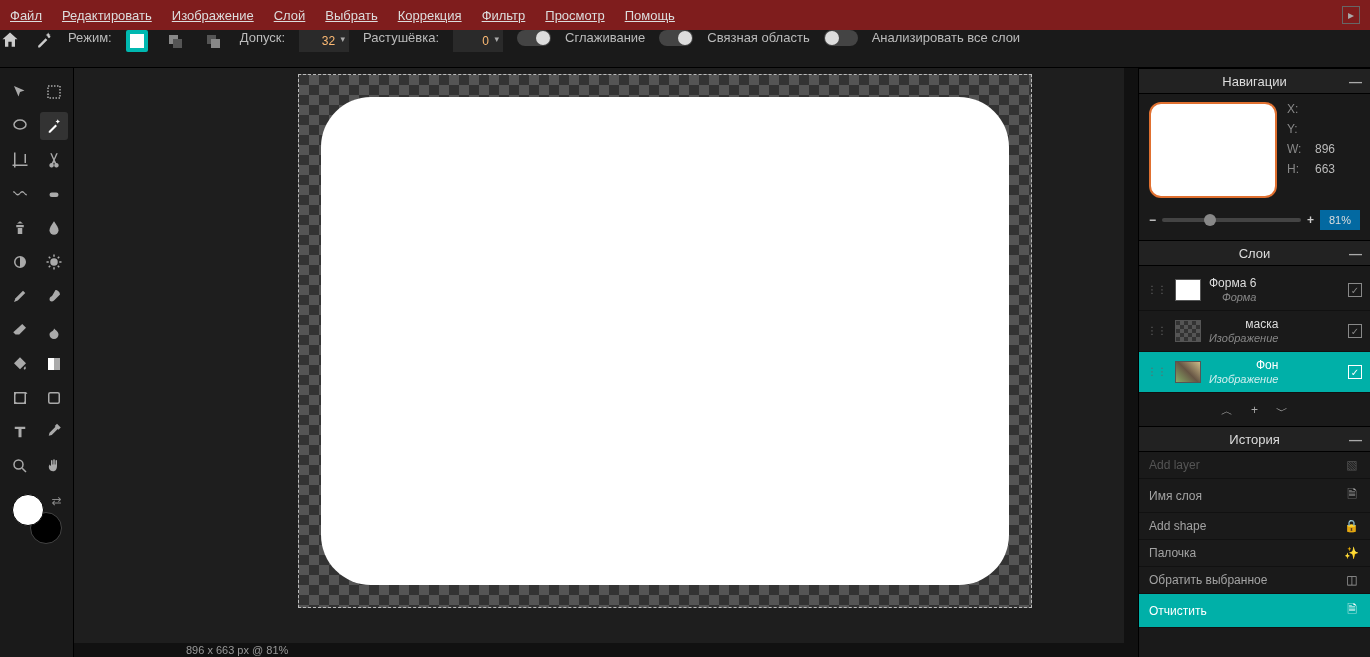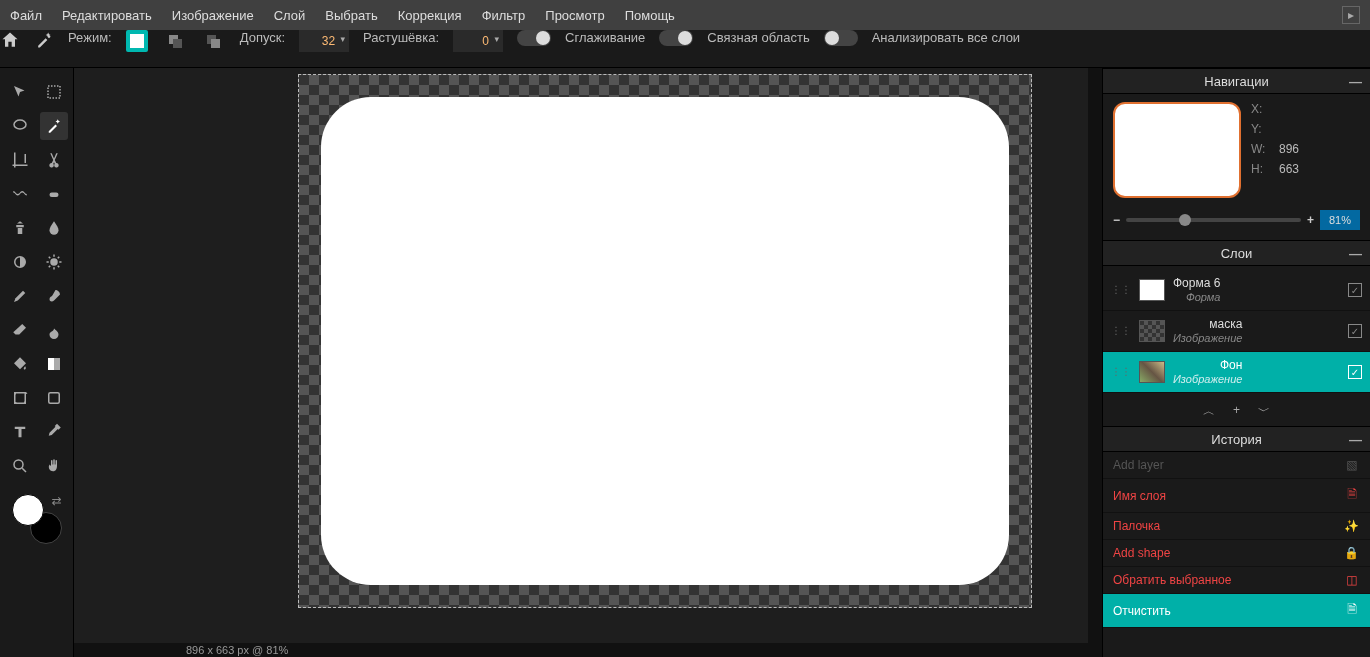--- a/index.html
+++ b/index.html
@@ -1,20 +1,20 @@
 <!DOCTYPE html>
 <html><head>
 <meta charset="utf-8">
 <style>
 * { margin:0; padding:0; box-sizing:border-box; font-family:Arial,Helvetica,sans-serif; }
 html,body { width:1370px; height:657px; overflow:hidden; background:#0f4f4f; }
 .app { width:1370px; height:657px; display:flex; flex-direction:column; background:#1a1a1a; }
 
 
-.menubar { height:30px; background:#404040; display:flex; align-items:center; padding:0 10px; color:#ddd; font-size:13px; gap:20px; position:relative; }
+.menubar { height:30px; background:#7f1d1d; display:flex; align-items:center; padding:0 10px; color:#ddd; font-size:13px; gap:20px; position:relative;text-decoration:underline; }
 .menubar .menu-item { cursor:pointer; }
 .menubar .collapse-ic { position:absolute; right:10px; top:6px; width:18px; height:18px; border:1px solid #666; display:flex; align-items:center; justify-content:center; color:#aaa; font-size:12px;}
 
 
 .optbar { height:38px; background:#1a1a1a; display:flex; padding:0 0; color:#ccc; font-size:13px; gap:14px; border-bottom:1px solid #000;}
 .home-ic { width:20px; height:20px; color:#ccc; }
 .wand-ic { width:20px; height:20px; }
 .optlabel { color:#bbb; }
 .mode-swatch { width:22px; height:22px; display:inline-flex; align-items:center; justify-content:center; margin-right:2px; border-radius:2px;}
 .mode-swatch.active { background:#00b8b0; }
@@ -42,21 +42,21 @@
 
 
 .canvas-area { flex:1; background:#1e1e1e; position:relative; overflow:hidden; }
 .canvas-holder { position:absolute; left:224px; top:6px; width:734px; height:534px; border:1px dashed #bbb; background:repeating-conic-gradient(#555 0 25%, #333 0 50%) 0 0/20px 20px; }
 .canvas-inner { position:absolute; inset:22px; background:#fff; border-radius:50px;}
 .scroll-h { position:absolute; left:0; bottom:0; height:14px; right:0; background:#111; }
 .scroll-v { position:absolute; right:0; top:0; bottom:14px; width:14px; background:#111;}
 .statusbar { position:absolute; left:112px; bottom:0; color:#999; font-size:11px; height:14px; line-height:14px;}
 
 
-.panels { width:268px; background:#1a1a1a; display:flex; flex-direction:column; color:#ccc; font-size:12px; border-left:1px solid #000;}
+.panels { width:232px; background:#1a1a1a; display:flex; flex-direction:column; color:#ccc; font-size:12px; border-left:1px solid #000;}
 .panel-head { height:26px; background:#222; display:flex; align-items:center; justify-content:center; font-size:13px; color:#ddd; position:relative; border-top:1px solid #000; border-bottom:1px solid #000;}
 .panel-head .min { position:absolute; right:8px; color:#aaa; font-weight:bold;}
 .nav-body { padding:8px 10px; display:flex; gap:10px; }
 .nav-thumb { width:128px; height:96px; background:#fff; border:2px solid #e07030; border-radius:12px;}
 .nav-info { display:flex; flex-direction:column; gap:6px; font-size:12px; color:#bbb;}
 .nav-info .row { display:flex; gap:8px;}
 .nav-info .lab { width:20px; color:#888;}
 .zoom-row { display:flex; align-items:center; gap:6px; padding:4px 10px 10px 10px;}
 .zoom-slider { flex:1; height:4px; background:#444; position:relative; border-radius:2px;}
 .zoom-slider .knob { width:12px; height:12px; border-radius:50%; background:#888; position:absolute; top:-4px; left:30%; }
@@ -72,21 +72,21 @@
 .layer .txts { display:flex; flex-direction:column; line-height:14px;align-items:flex-end;}
 .layer .name { color:#ddd; font-size:12px;}
 .layer.selected .name { color:#fff;}
 .layer .type { color:#888; font-style:italic; font-size:11px;}
 .layer.selected .type { color:#cfeeee; }
 .layer .vis { position:absolute; right:8px; width:14px; height:14px; border:1px solid #888; display:flex; align-items:center; justify-content:center; font-size:10px; color:#888;}
 .layer.selected .vis { border-color:#fff; color:#fff;}
 .layer-ctrl { display:flex; justify-content:center; gap:18px; padding:6px 0; color:#aaa;}
 
 .history-body { flex:1; overflow:hidden;}
-.hist { display:flex; align-items:center; justify-content:space-between; padding:6px 10px; color:#ef4444; cursor:pointer; border-bottom:1px solid #111;}
+.hist { display:flex; align-items:center; justify-content:space-between; padding:6px 10px; color:#a3a3a3; cursor:pointer; border-bottom:1px solid #111;}
 .hist.selected { background:#00b0a8; color:#fff;}
 .hist.dim { color:#555;}
 .hist .ic { width:16px; text-align:center;}
 
 
 svg { fill:currentColor; }
 </style>
 </head>
 <body>
 
@@ -400,26 +400,26 @@
       <div class="history-body" id="history-body">
           <div class="hist dim">
             <span>Add layer</span>
             <span class="ic">▧</span>
           </div>
           <div class="hist">
             <span>Имя слоя</span>
             <span class="ic">🗎</span>
           </div>
           <div class="hist">
+            <span>Add shape</span>
+            <span class="ic">🔒</span>
+          </div>
+          <div class="hist">
             <span>Палочка</span>
             <span class="ic">✨</span>
-          </div>
-          <div class="hist">
-            <span>Add shape</span>
-            <span class="ic">🔒</span>
           </div>
           <div class="hist">
             <span>Обратить выбранное</span>
             <span class="ic">◫</span>
           </div>
           <div class="hist selected">
             <span>Отчистить</span>
             <span class="ic">🗎</span>
           </div>
         </div>

